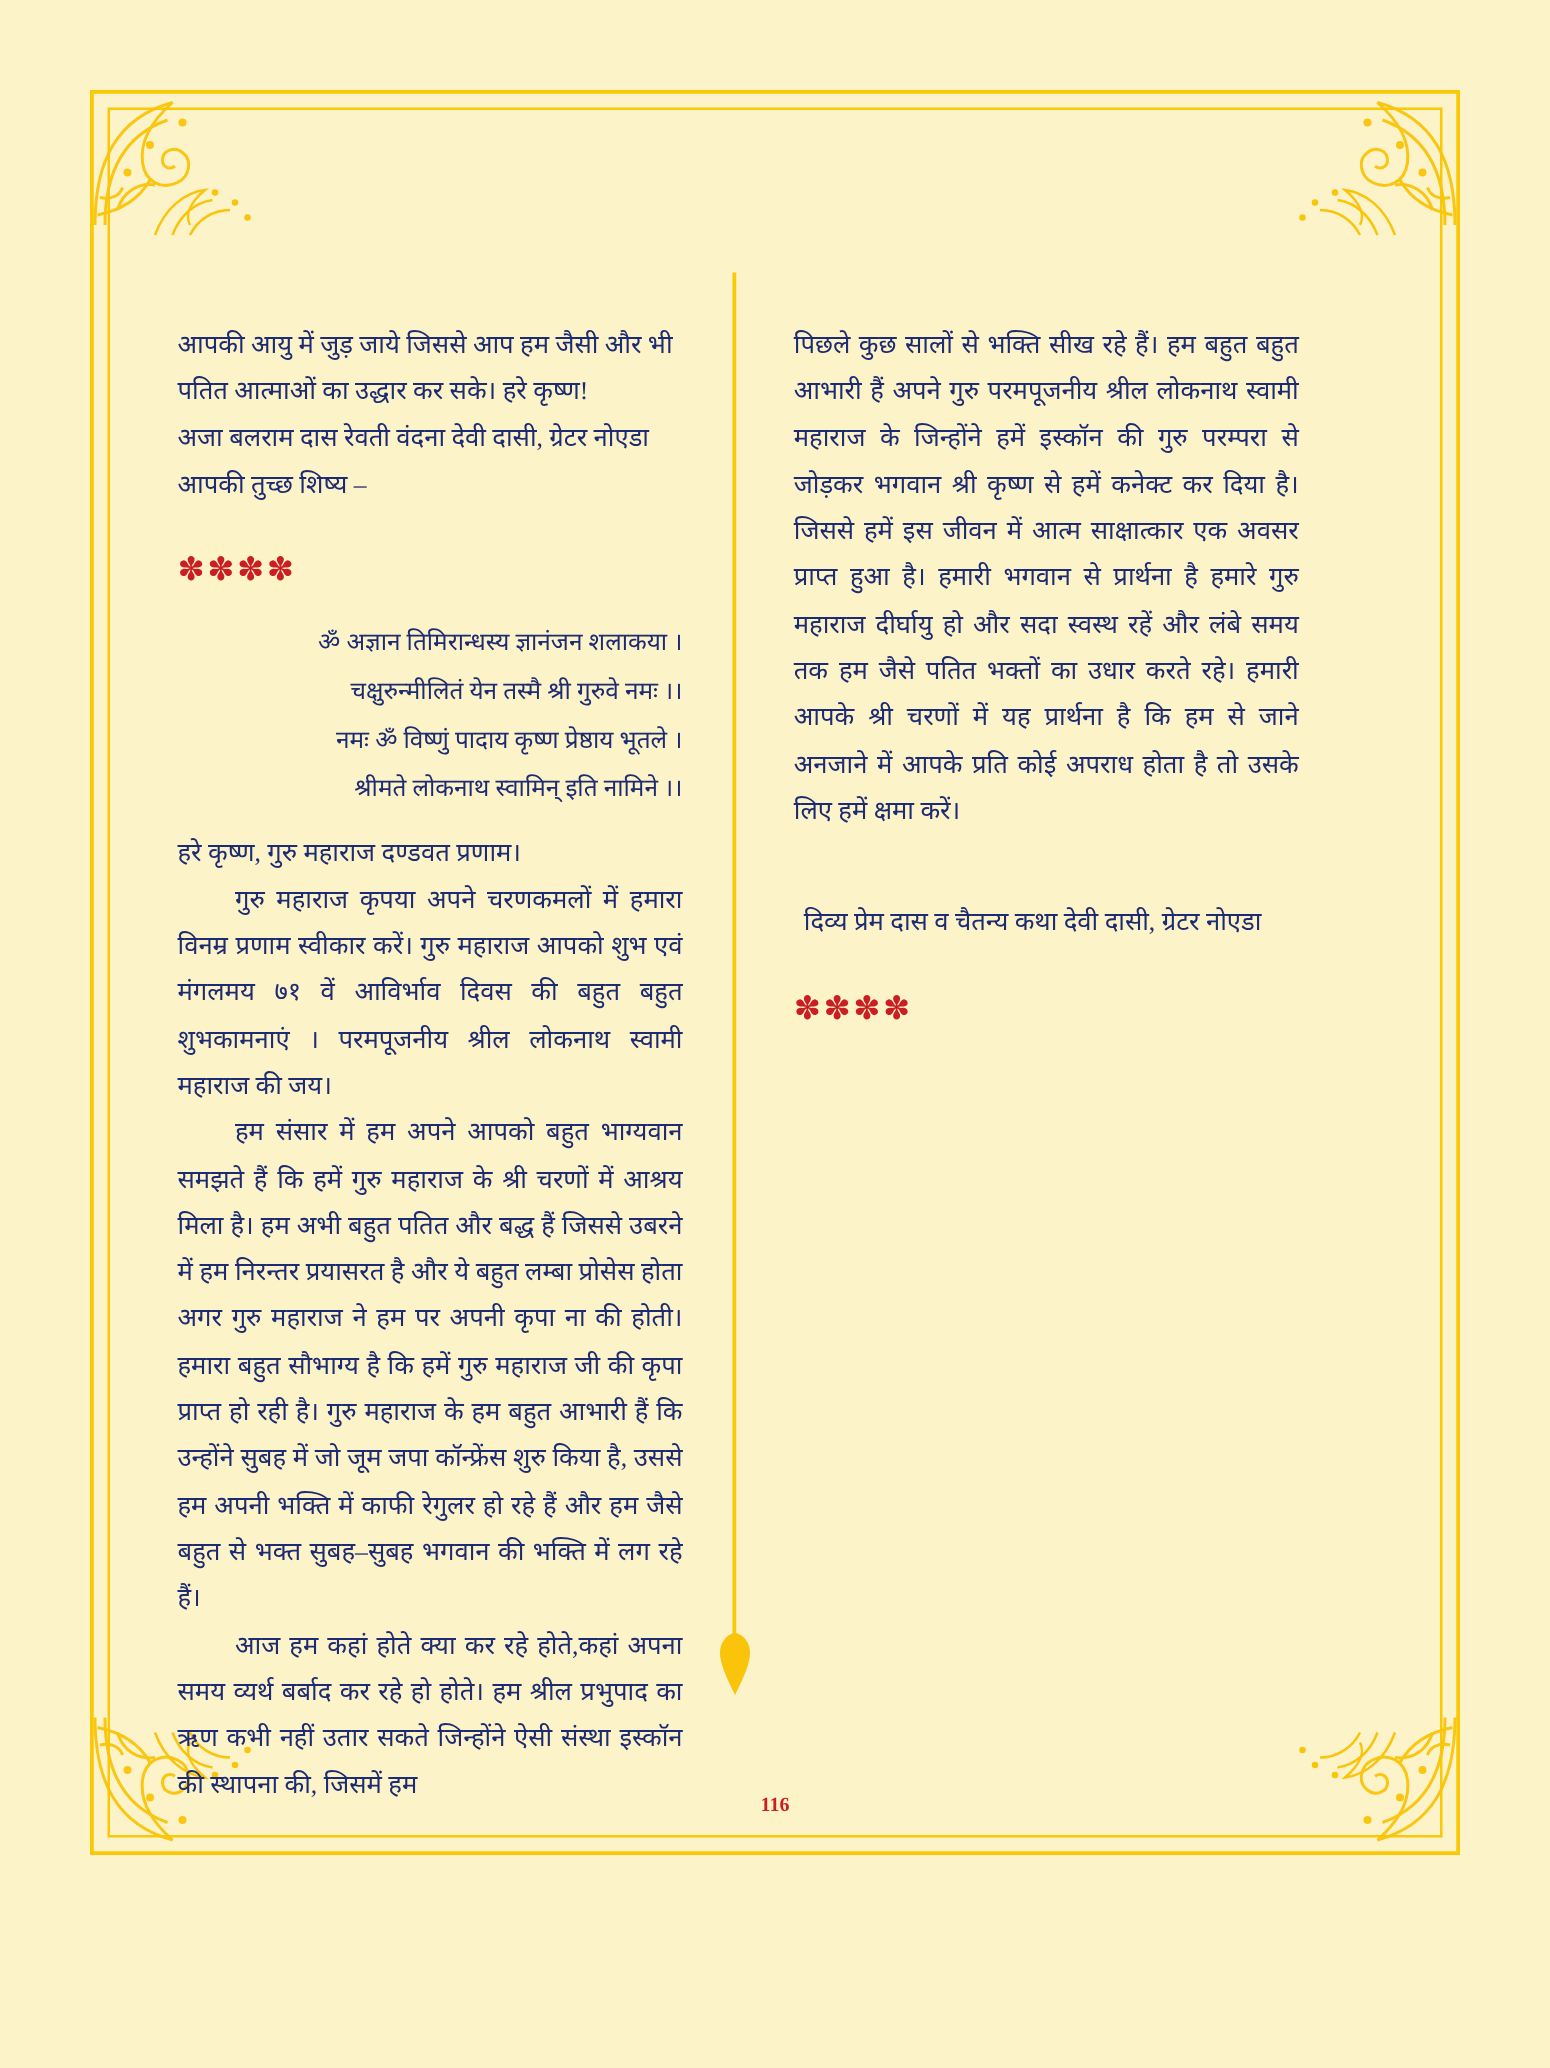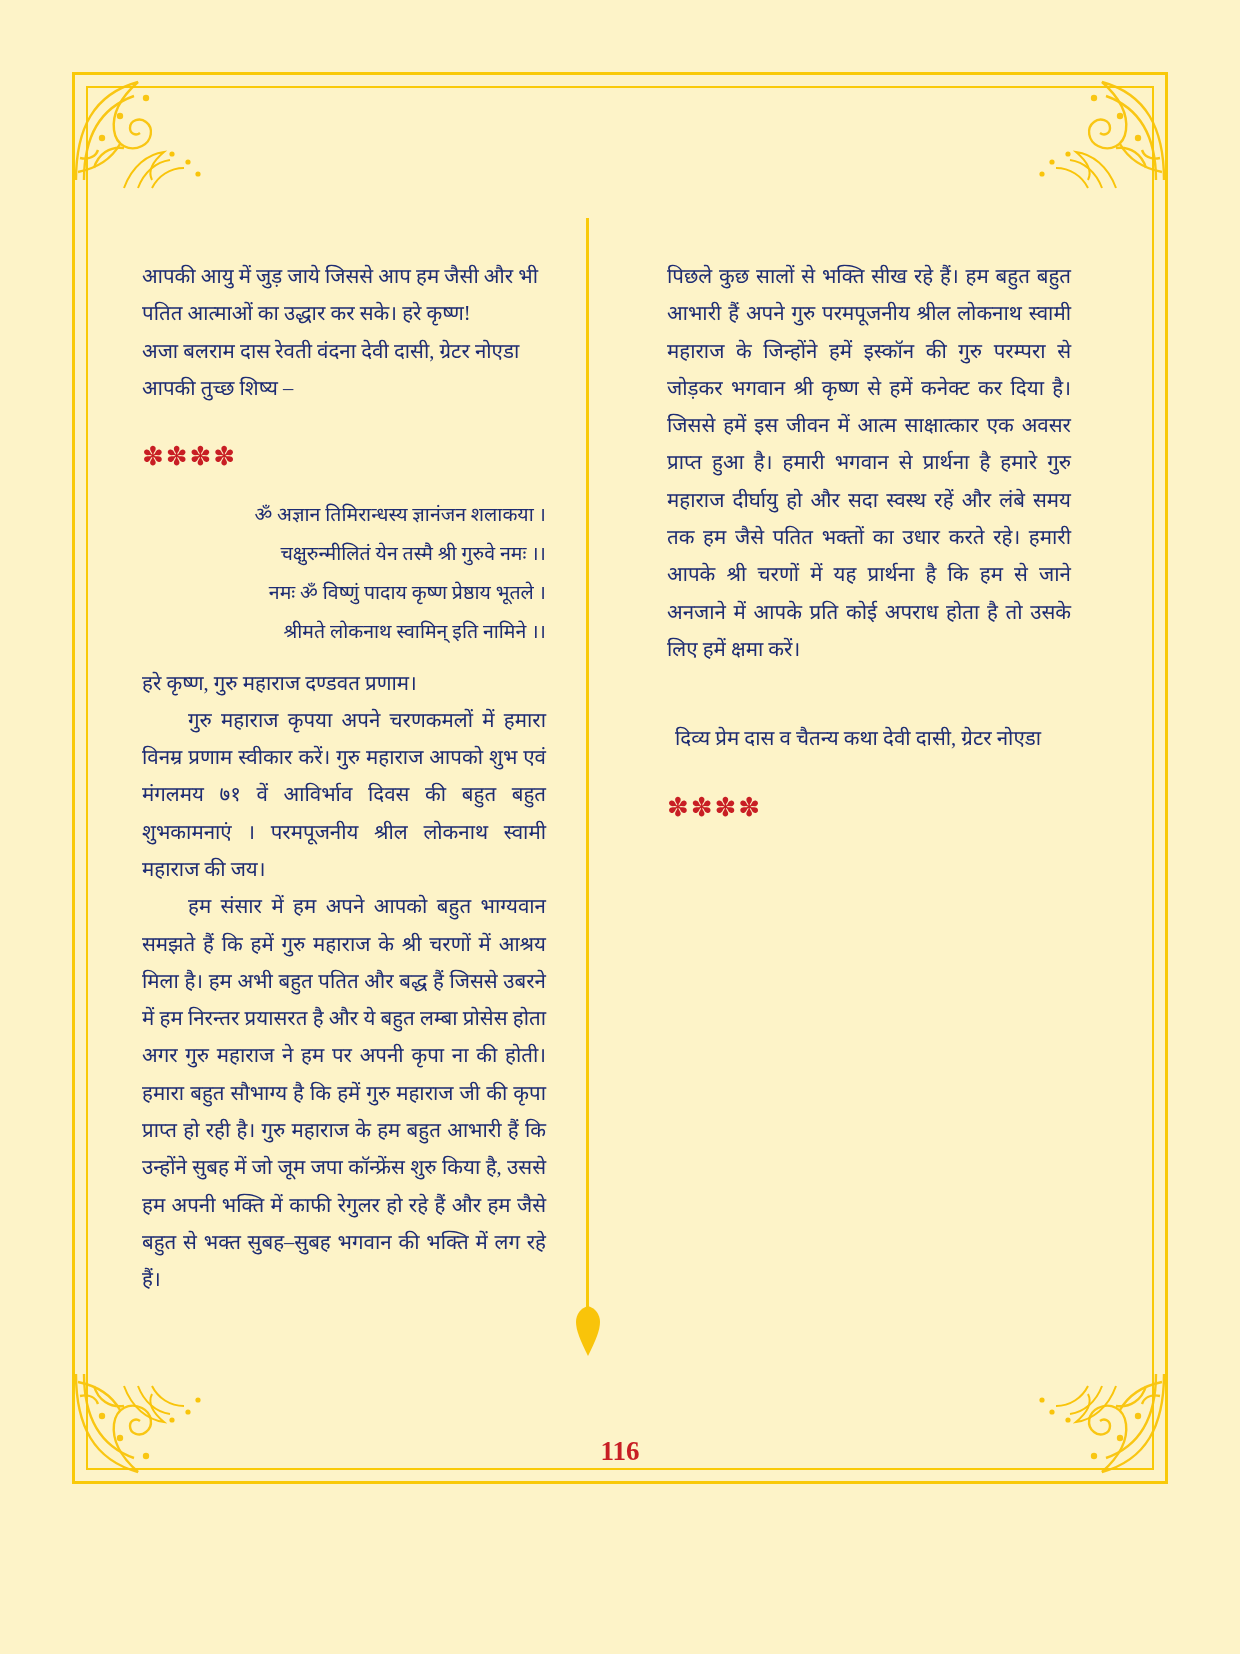--- a/index.html
+++ b/index.html
@@ -88,21 +88,21 @@
     position: absolute;
     top: 258px;
     width: 404px;
     font-size: 20.5px;
     line-height: 1.82;
     color: #1d2b72;
     text-align: justify;
     text-justify: inter-word;
   }
   .col-left  { left: 142px; }
-  .col-right { left: 635px; margin-left: 32px; }
+  .col-right { left: 635px; }
 
   .p { margin: 0 0 0 0; }
   .p.indent { text-indent: 46px; }
   .gap { height: 26px; }
   .gap-sm { height: 14px; }
 
   .stars {
     color: #c81e24;
     font-size: 26px;
     letter-spacing: 2px;
@@ -125,21 +125,21 @@
   .nojustify { text-align: left; }
 
   .page-number {
     position: absolute;
     left: 0;
     top: 1436px;
     width: 1240px;
     text-align: center;
     color: #c81e24;
     font-weight: bold;
-    font-size: 27px;
+    font-size: 16px;
     font-family: "Liberation Serif", serif;
   }
 </style>
 </head>
 <body>
 
 <div class="page">
 
   <div class="border-outer"></div>
   <div class="border-inner"></div>
@@ -251,20 +251,21 @@
     <p class="verse">
       <span class="l1">ॐ अज्ञान तिमिरान्धस्य ज्ञानंजन शलाकया ।</span>
       <span class="l2">चक्षुरुन्मीलितं येन तस्मै श्री गुरुवे नमः ।।</span>
       <span class="l3">नमः ॐ विष्णुं पादाय कृष्ण प्रेष्ठाय भूतले ।</span>
       <span class="l4">श्रीमते लोकनाथ स्वामिन् इति नामिने ।।</span>
     </p>
     <div class="gap-sm"></div>
     <p class="p nojustify">हरे कृष्ण, गुरु महाराज दण्डवत प्रणाम।</p>
     <p class="p indent">गुरु महाराज कृपया अपने चरणकमलों में हमारा विनम्र प्रणाम स्वीकार करें। गुरु महाराज आपको शुभ एवं मंगलमय ७१ वें आविर्भाव दिवस की बहुत बहुत शुभकामनाएं । परमपूजनीय श्रील लोकनाथ स्वामी महाराज की जय।</p>
     <p class="p indent">हम संसार में हम अपने आपको बहुत भाग्यवान समझते हैं कि हमें गुरु महाराज के श्री चरणों में आश्रय मिला है। हम अभी बहुत पतित और बद्ध हैं जिससे उबरने में हम निरन्तर प्रयासरत है और ये बहुत लम्बा प्रोसेस होता अगर गुरु महाराज ने हम पर अपनी कृपा ना की होती। हमारा बहुत सौभाग्य है कि हमें गुरु महाराज जी की कृपा प्राप्त हो रही है। गुरु महाराज के हम बहुत आभारी हैं कि उन्होंने सुबह में जो जूम जपा कॉन्फ्रेंस शुरु किया है, उससे हम अपनी भक्ति में काफी रेगुलर हो रहे हैं और हम जैसे बहुत से भक्त सुबह–सुबह भगवान की भक्ति में लग रहे हैं।</p>
+    <p class="p indent">आज हम कहां होते क्या कर रहे होते,कहां अपना समय व्यर्थ बर्बाद कर रहे हो होते। हम श्रील प्रभुपाद का ऋण कभी नहीं उतार सकते जिन्होंने ऐसी संस्था इस्कॉन की स्थापना की, जिसमें हम</p>
   </div>
 
   <div class="col col-right">
     <p class="p">पिछले कुछ सालों से भक्ति सीख रहे हैं। हम बहुत बहुत आभारी हैं अपने गुरु परमपूजनीय श्रील लोकनाथ स्वामी महाराज के जिन्होंने हमें इस्कॉन की गुरु परम्परा से जोड़कर भगवान श्री कृष्ण से हमें कनेक्ट कर दिया है। जिससे हमें इस जीवन में आत्म साक्षात्कार एक अवसर प्राप्त हुआ है। हमारी भगवान से प्रार्थना है हमारे गुरु महाराज दीर्घायु हो और सदा स्वस्थ रहें और लंबे समय तक हम जैसे पतित भक्तों का उधार करते रहे। हमारी आपके श्री चरणों में यह प्रार्थना है कि हम से जाने अनजाने में आपके प्रति कोई अपराध होता है तो उसके लिए हमें क्षमा करें।</p>
     <div class="gap"></div>
     <div class="gap"></div>
     <p class="p nojustify" style="padding-left:8px;">दिव्य प्रेम दास व चैतन्य कथा देवी दासी, ग्रेटर नोएडा</p>
     <div class="gap"></div>
     <p class="stars">✽✽✽✽</p>
   </div>

